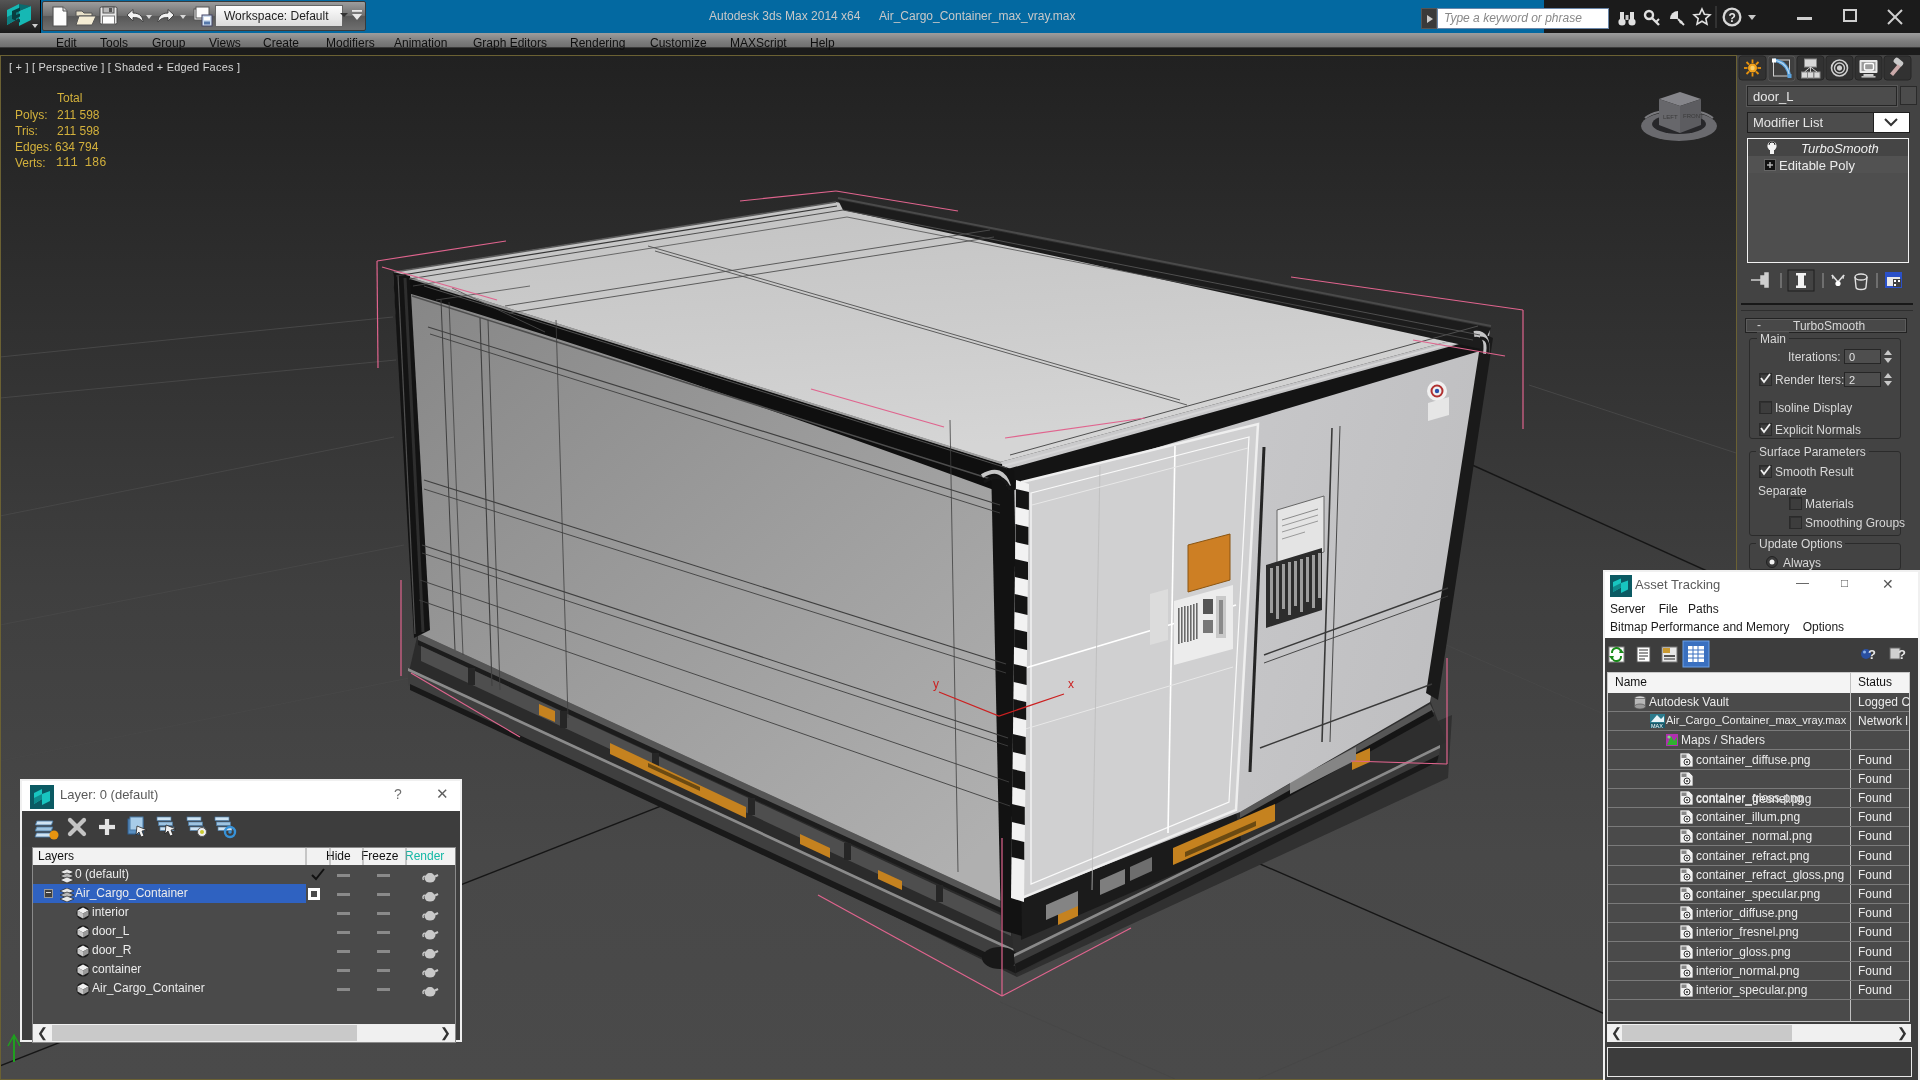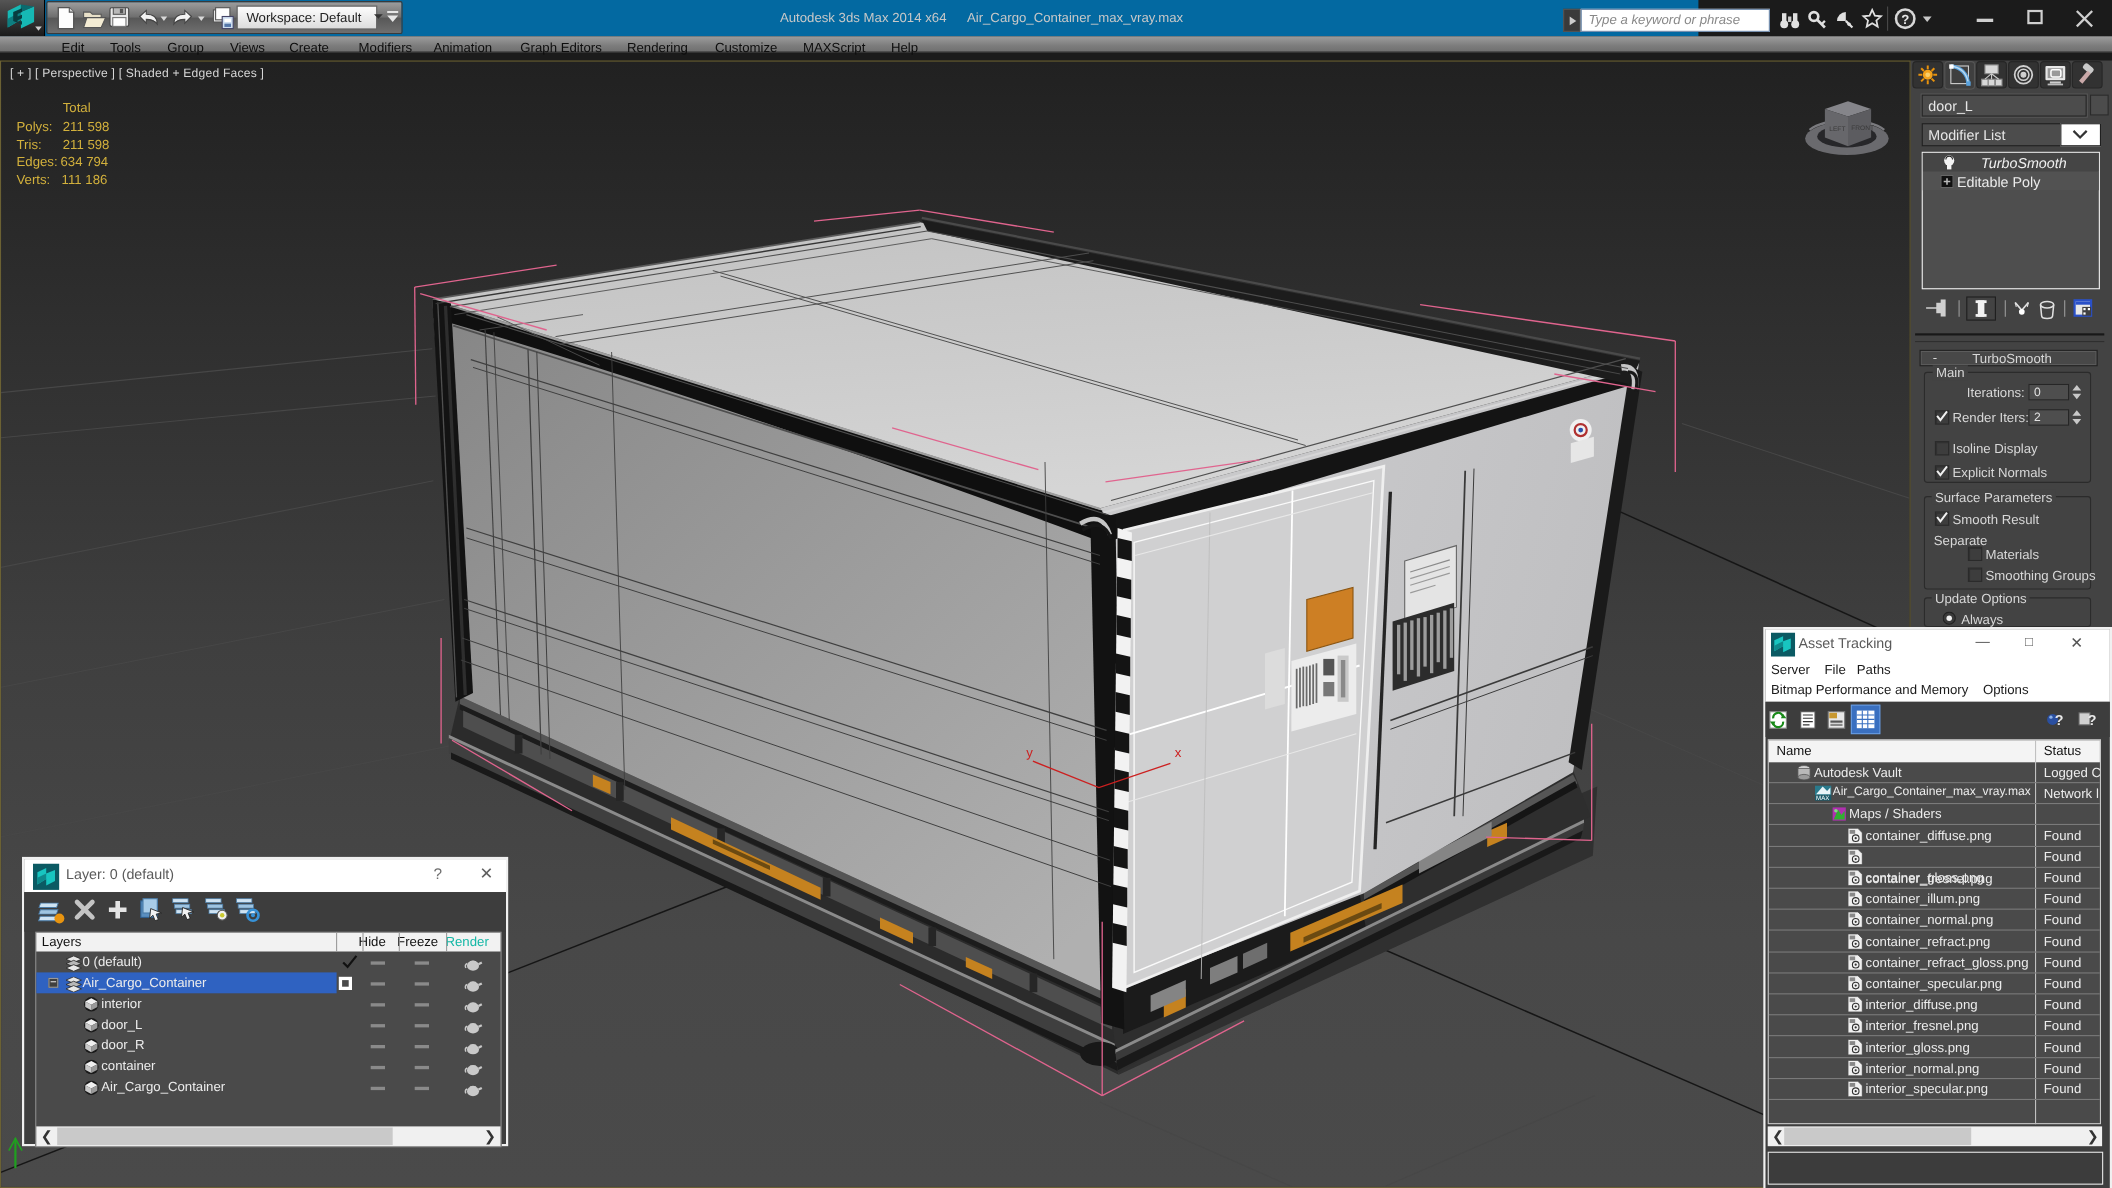--- a/index.html
+++ b/index.html
@@ -156,21 +156,21 @@
 <div id="vp">
   <div id="vplabel">[ + ] [ Perspective ] [ Shaded + Edged Faces ]</div>
   <div class="stat" style="left:56px; top:35px;">Total</div>
   <div class="stat" style="left:14px; top:52px;">Polys:</div>
     <div class="stat" style="left:56px; top:52px;">211 598</div>
   <div class="stat" style="left:14px; top:68px;">Tris:</div>
     <div class="stat" style="left:56px; top:68px;">211 598</div>
   <div class="stat" style="left:14px; top:84px;">Edges:</div>
     <div class="stat" style="left:54px; top:84px;">634 794</div>
   <div class="stat" style="left:14px; top:100px;">Verts:</div>
-    <div class="stat" style="left:55px; top:100px;">111 186</div>
+    <div class="stat" style="left:55px; top:100px;font-family:Liberation Mono, monospace;">111 186</div>
 </div>
 <svg id="scene" style="position:absolute; left:1px; top:56px;" width="1735" height="1023" viewBox="1 56 1735 1023">
 <line x1="0" y1="357" x2="393" y2="317" stroke="#474747" stroke-width="1"></line>
 <line x1="0" y1="398" x2="396" y2="360" stroke="#474747" stroke-width="1"></line>
 <line x1="0" y1="516" x2="394" y2="437" stroke="#474747" stroke-width="1"></line>
 <line x1="0" y1="625" x2="404" y2="545" stroke="#474747" stroke-width="1"></line>
 <line x1="0" y1="761" x2="414" y2="677" stroke="#474747" stroke-width="1"></line>
 <line x1="1529" y1="385" x2="1736" y2="453" stroke="#474747" stroke-width="1"></line>
 <line x1="1444" y1="644" x2="1736" y2="772" stroke="#474747" stroke-width="1"></line>
 <line x1="1000" y1="1002" x2="1175" y2="1079" stroke="#474747" stroke-width="1"></line>

